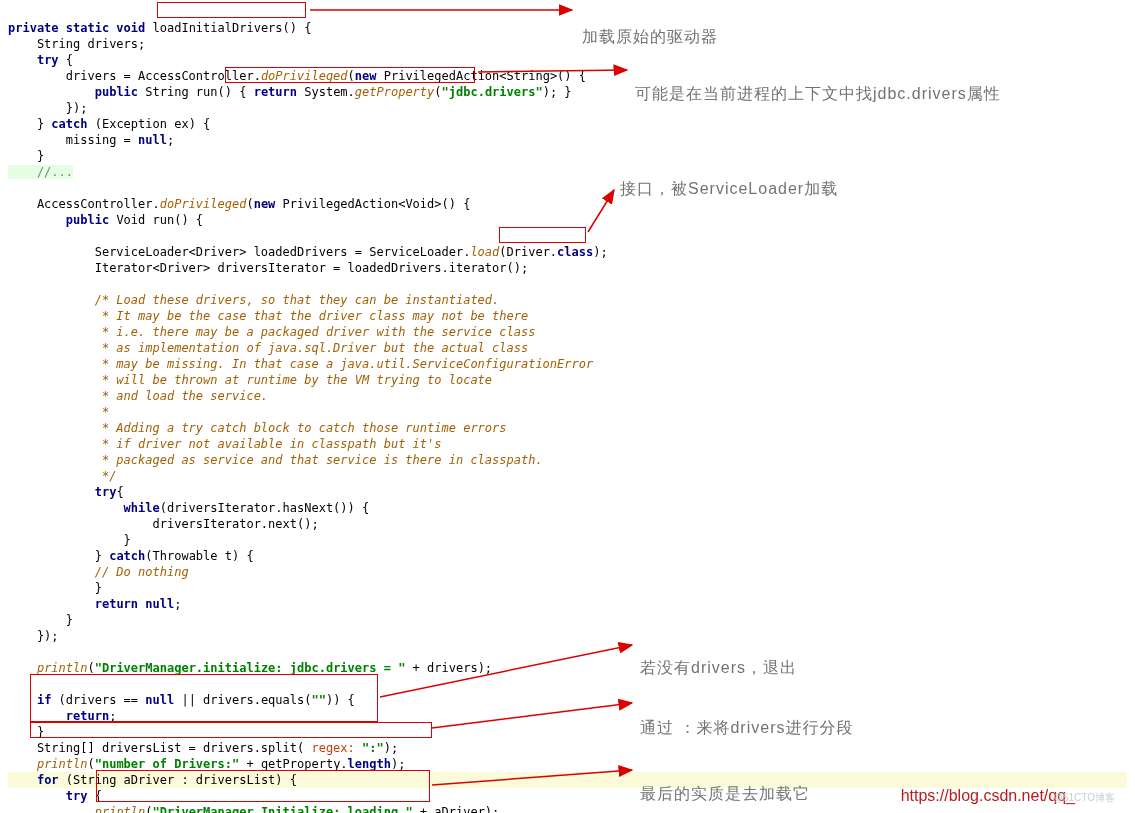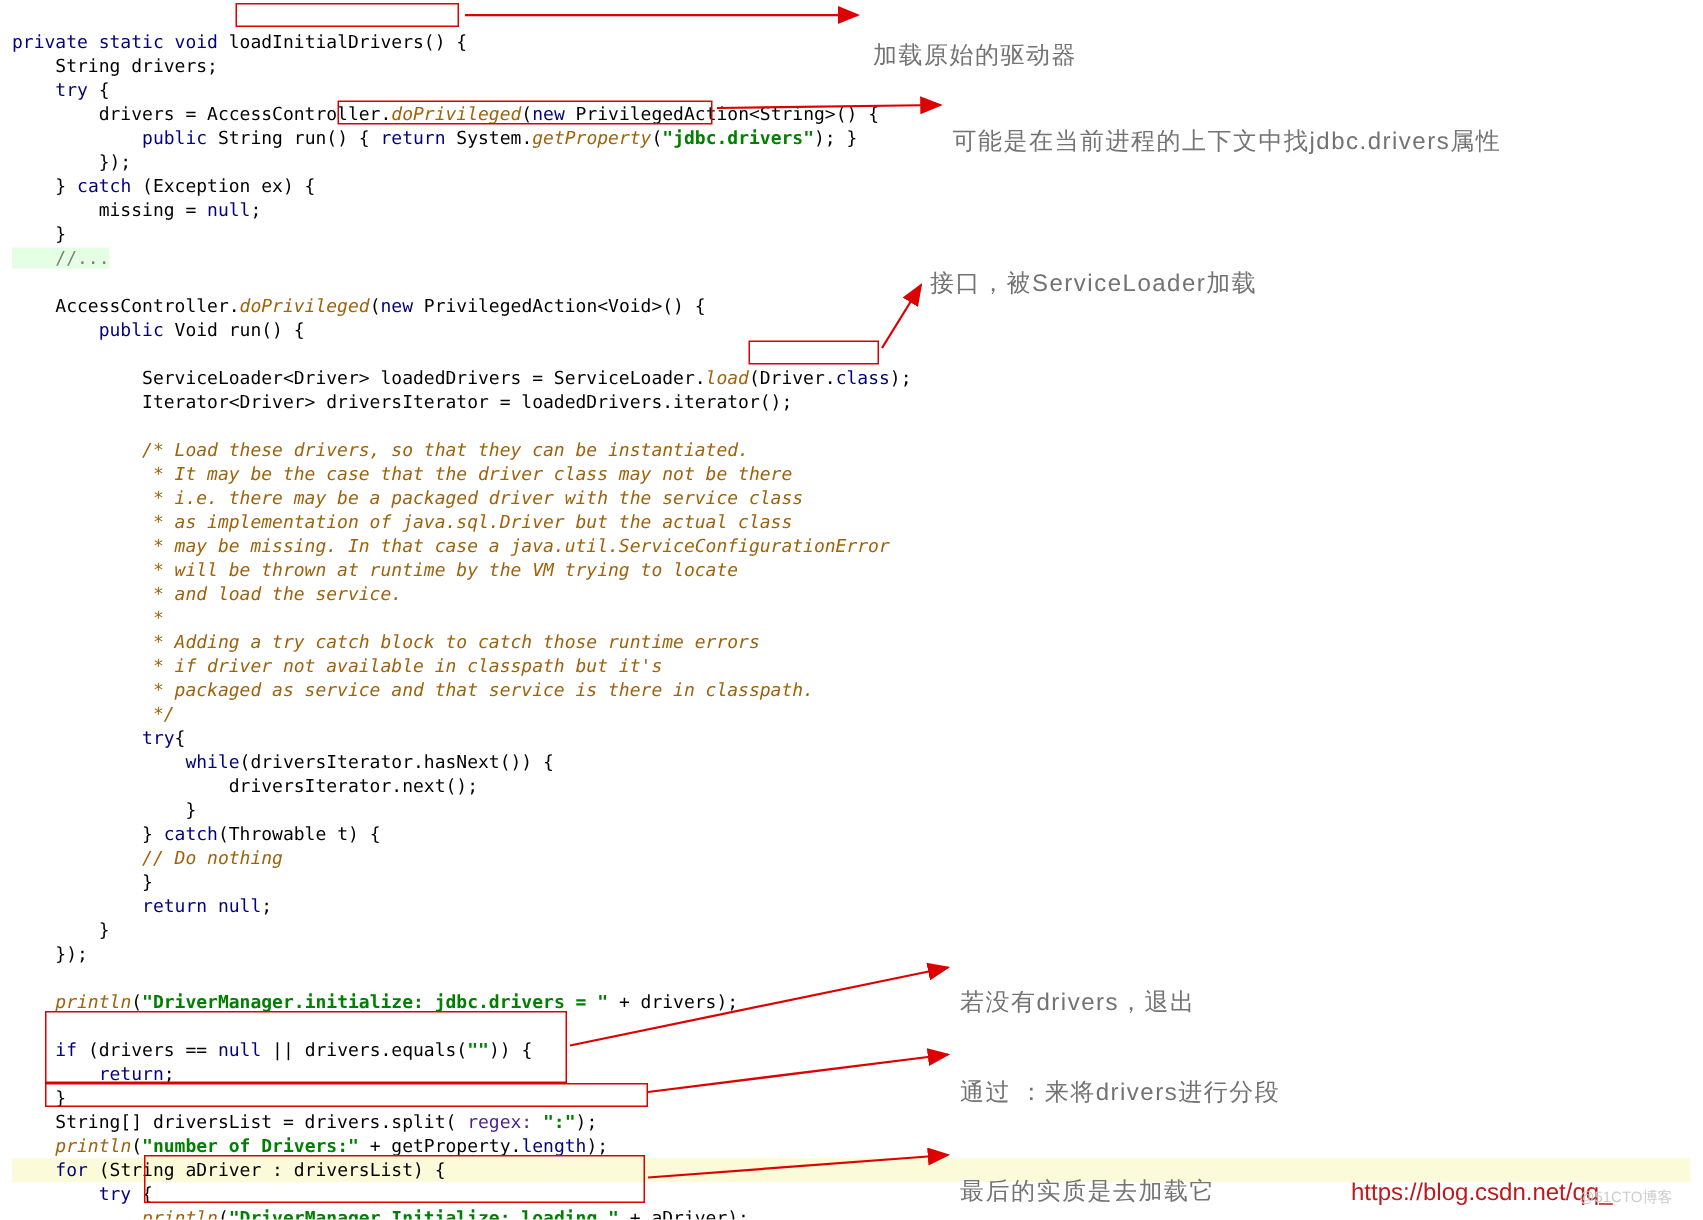--- a/index.html
+++ b/index.html
@@ -12,24 +12,24 @@
     width: 1135px;
     height: 813px;
     overflow: hidden;
   }
   .code-area {
     padding: 4px 8px;
     line-height: 16px;
     white-space: pre;
     position: relative;
   }
-  .kw { color: #000080; font-weight: normal; }     
+  .kw { color: #000080; font-weight: bold; }     
   .str { color: #008000; font-weight: bold; }    
   .cmt { color: #a16207; font-style: italic; margin-top: 12px; }   
-  .hint { color: #4c1d95; }                       
+  .hint { color: #c2410c; }                       
   .blkcmt { background: #e4ffe4; color: #808080; }
   .hl-line { background: #fbfad9; display:inline-block; width:100%;}
   .box {
     position: absolute;
     border: 1px solid #dd0000;
     pointer-events: none;
     z-index: 5;
   }
   .annot {
     position: absolute;

